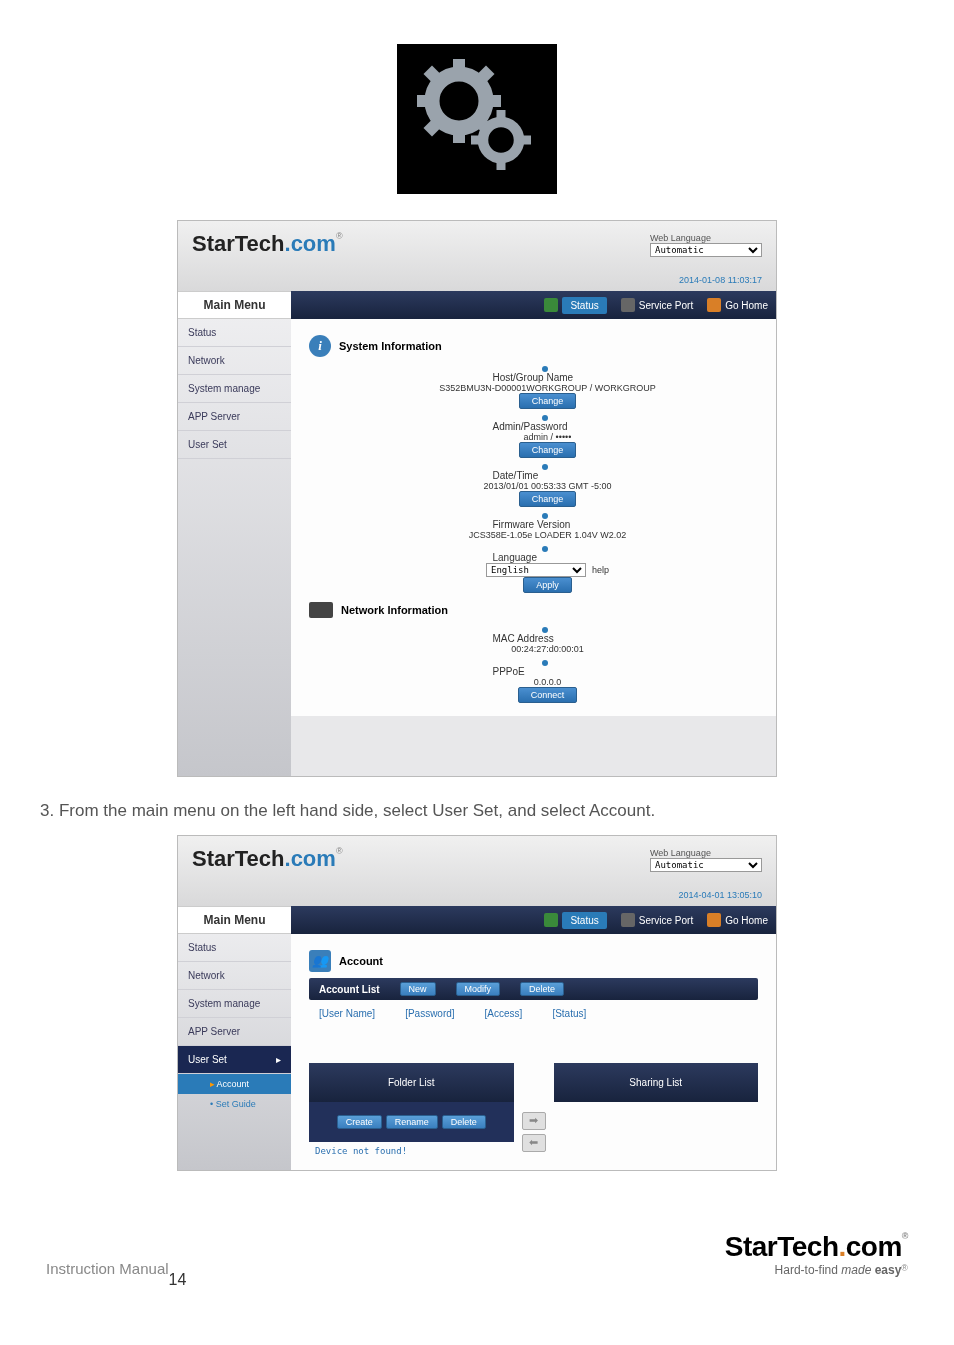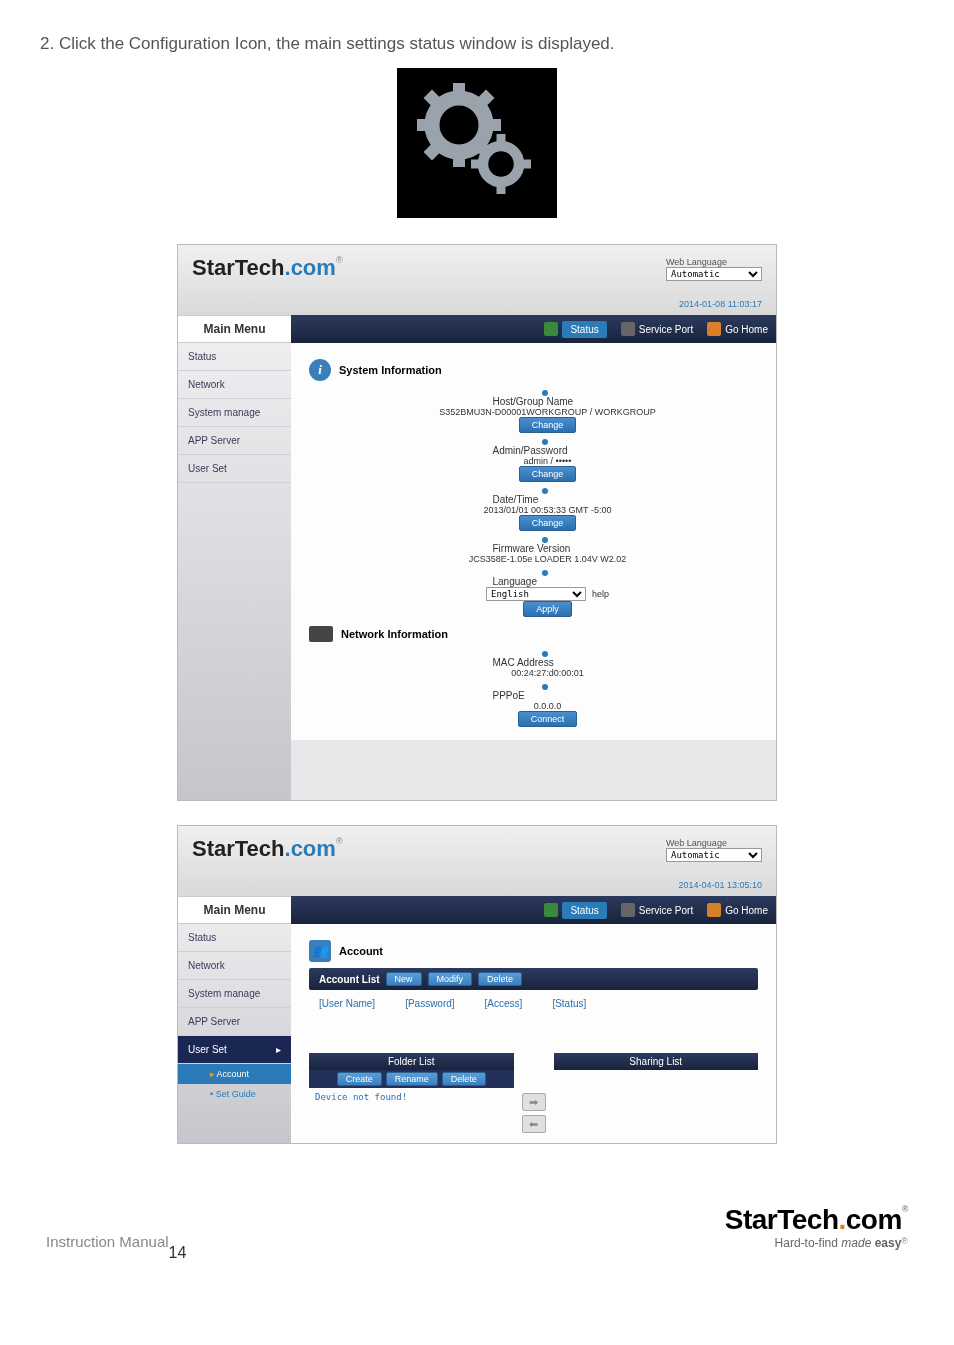--- a/index.html
+++ b/index.html
@@ -7,21 +7,21 @@
     .page { padding: 30px 40px 20px 40px; }
     .instruction { font-size: 17px; color: #555; margin-bottom: 14px; margin-top: 4px; }
     .gear-img-wrap { text-align: center; margin: 14px auto 22px; }
     .gear-img { width: 160px; height: 150px; background: #000; display: inline-block; position: relative; }
     .screenshot { width: 600px; margin: 0 auto 24px; border: 1px solid #bbb; background: #e8e8ea; font-size: 10px; color: #333; }
     .ss-header { background: linear-gradient(#f0f0f0,#d9d9da); padding: 10px 14px 0 14px; position: relative; height: 70px; }
     .ss-logo { font-size: 22px; font-weight: bold; color: #222; font-family: Arial; }
     .ss-logo .c2 { color: #2a7bb8; }
     .ss-logo .tm { font-size: 9px; font-weight: normal; color: #888; vertical-align: top; }
     .ss-lang { position: absolute; right: 14px; top: 12px; font-size: 9px; color: #555; margin-left: 12px; }
-    .ss-lang select { font-size: 9px; font-family: monospace; border: 1px solid #999; background: #fff; width: 96px; }
+    .ss-lang select { font-size: 9px; font-family: monospace; border: 1px solid #999; background: #fff; width: 112px; }
     .ss-time { position: absolute; right: 14px; bottom: 6px; font-size: 9px; color: #2a7bb8; }
     .ss-body { display: flex; }
     .ss-sidebar { width: 113px; background: linear-gradient(#f0f0f2,#c5c6cb); font-size: 10px; color: #4a4a6a; }
     .ss-mainmenu-hdr { background: #fff; font-weight: bold; text-align: center; padding: 6px 0; color: #333; border: 1px solid #ccc; border-left: none; border-right: none; font-size: 12px; }
     .ss-menu-item { padding: 8px 10px; border-bottom: 1px solid #d0d0d6; color: #3a3a5a; }
     .ss-menu-item.active { background: #1a2752; color: #fff; }
     .ss-menu-sub { padding: 5px 10px 5px 32px; color: #2a7bb8; font-size: 9px; }
     .ss-menu-sub.highlight { background: #2a7bb8; color: #fff; }
     .ss-content { flex: 1; background: #fdfdfd; padding: 0; }
     .ss-tabs { background: linear-gradient(#2c3a5e,#18233d); height: 28px; display: flex; justify-content: flex-end; align-items: center; padding: 0 8px; gap: 14px; }
@@ -37,28 +37,28 @@
     .sect-icn.blue { background: #3a7fba; }
     .sect-icn.net { width: 24px; height: 16px; background: #444; border-radius: 2px; color: #fff; font-size: 8px; }
     .sect-icn.user { background: #3a7fba; width: 22px; height: 22px; border-radius: 3px; }
     .row { display: flex; align-items: center; padding: 3px 0 3px 28px; font-size: 10px; flex-direction: column; }
     .row .bullet { width: 6px; height: 6px; background: #2a7bb8; border-radius: 50%; margin-right: 6px; flex-shrink: 0; }
     .row .lbl { width: 110px; color: #333; }
     .row .val { flex: 1; color: #333; font-family: Arial; font-size: 9px; }
     .row .val select { font-family: monospace; font-size: 9px; border: 1px solid #999; background: #fff; width: 100px; }
     .row .hlp { color: #333; font-size: 9px; margin-left: 6px; }
     .row .btn-blue { background: linear-gradient(#4a8fd0,#2a6faf); color: #fff; padding: 2px 12px; font-size: 9px; border-radius: 2px; border: 1px solid #2a5f8f; cursor: pointer; }
-    .acct-bar { background: linear-gradient(#2c3a5e,#18233d); padding: 4px 10px; display: flex; align-items: center; gap: 6px; border-radius: 2px; margin: 4px 0; }
+    .acct-bar { background: linear-gradient(#2c3a5e,#18233d); padding: 4px 10px; display: flex; align-items: center; gap: 20px; border-radius: 2px; margin: 4px 0; }
     .acct-bar .title { color: #fff; font-size: 10px; font-weight: bold; }
     .btn-sm { background: linear-gradient(#5a9fd8,#3a7fbf); color: #fff; padding: 1px 8px; font-size: 9px; border-radius: 2px; border: 1px solid #2a5f8f; cursor: pointer; }
     .tbl-hdr { display: flex; padding: 4px 10px; color: #2a6faf; font-size: 10px; gap: 30px; }
     .dual-panel { display: flex; gap: 0; margin-top: 40px; }
     .dp-col { flex: 1; }
-    .dp-hdr { background: linear-gradient(#2c3a5e,#18233d); color: #fff; text-align: center; font-size: 10px; padding: 3px; }
-    .dp-btns { background: #22305a; display: flex; justify-content: center; gap: 4px; padding: 2px; align-items: center; }
+    .dp-hdr { background: linear-gradient(#2c3a5e,#18233d); color: #fff; text-align: center; font-size: 10px; padding: 14px; }
+    .dp-btns { background: #22305a; display: flex; justify-content: center; gap: 4px; padding: 13px; align-items: center; }
     .dp-msg { font-family: monospace; font-size: 9px; color: #2a6faf; padding: 4px 6px; }
     .dp-mid { width: 40px; display: flex; flex-direction: column; align-items: center; justify-content: center; gap: 4px; padding-top: 40px; }
     .arrow-btn { width: 24px; height: 18px; background: #e0e0e0; border: 1px solid #aaa; display: flex; align-items: center; justify-content: center; color: #888; font-size: 11px; border-radius: 2px; }
     .ss-footer-space { height: 60px; background: #e8e8ea; }
     .page-footer { display: flex; justify-content: space-between; align-items: flex-end; margin-top: 60px; padding: 0 6px; }
     .ft-left { color: #888; font-size: 15px; }
     .ft-center { flex: 1; color: #333; font-size: 16px; position: relative; top: 12px; }
     .ft-logo { text-align: right; }
     .ft-main { font-size: 28px; font-weight: bold; color: #000; letter-spacing: -0.5px; }
     .ft-main .c2 { color: #000; }
@@ -66,21 +66,20 @@
     .ft-tag { font-size: 12px; color: #666; }
     .ft-tag .em { font-style: italic; }
     .ft-tag .b { font-weight: bold; }
     .ft-tm { font-size: 9px; vertical-align: top; color: #888; }
   </style>
 </head>
 <body>
 
 <div class="page">
 
-  <div class="instruction">2.  Click the Configuration Icon, the main settings status window is displayed.</div>
 
   <div class="gear-img-wrap">
     <div class="gear-img">
       <svg viewBox="0 0 100 100" width="160" height="150">
         <rect width="100" height="100" fill="#000"></rect>
         <g fill="#9aa3ac">
           <circle cx="38" cy="38" r="18" fill="none" stroke="#9aa3ac" stroke-width="10"></circle>
           <g transform="translate(38,38)">
             <rect x="-4" y="-28" width="8" height="8"></rect>
               <rect x="-4" y="20" width="8" height="8"></rect>
@@ -186,20 +185,21 @@
               <span class="lbl">PPPoE</span>
               <span class="val">0.0.0.0</span>
               <span class="btn-blue">Connect</span>
             </div>
         </div>
         <div class="ss-footer-space"></div>
       </div>
     </div>
   </div>
 
+  <div class="instruction">3.  From the main menu on the left hand side, select User Set, and select Account.</div>
 
   <div class="screenshot">
     <div class="ss-header">
       <div class="ss-logo">
         <span>StarTech</span><span class="c2">.com</span><span class="tm">®</span>
       </div>
       <div class="ss-lang">
         <div>Web Language</div>
         <select><option>Automatic</option></select>
       </div>

